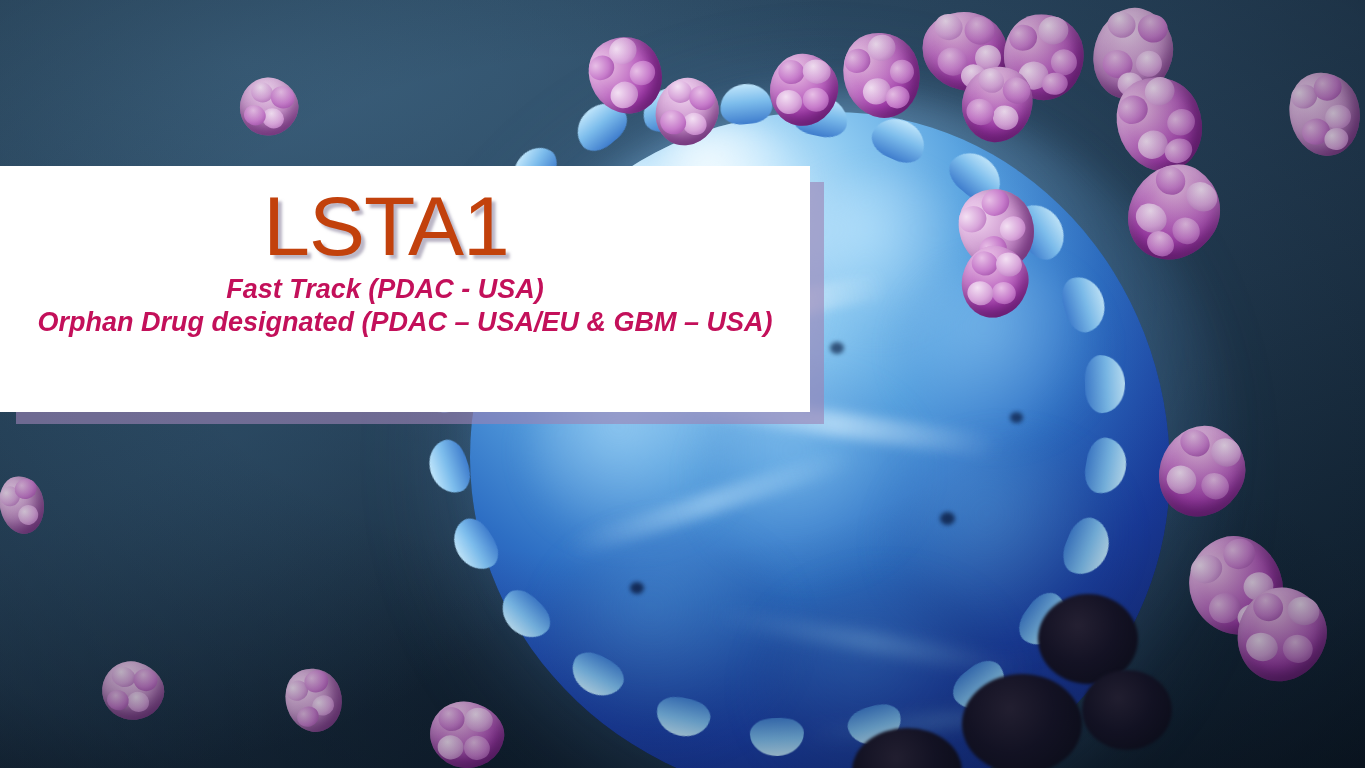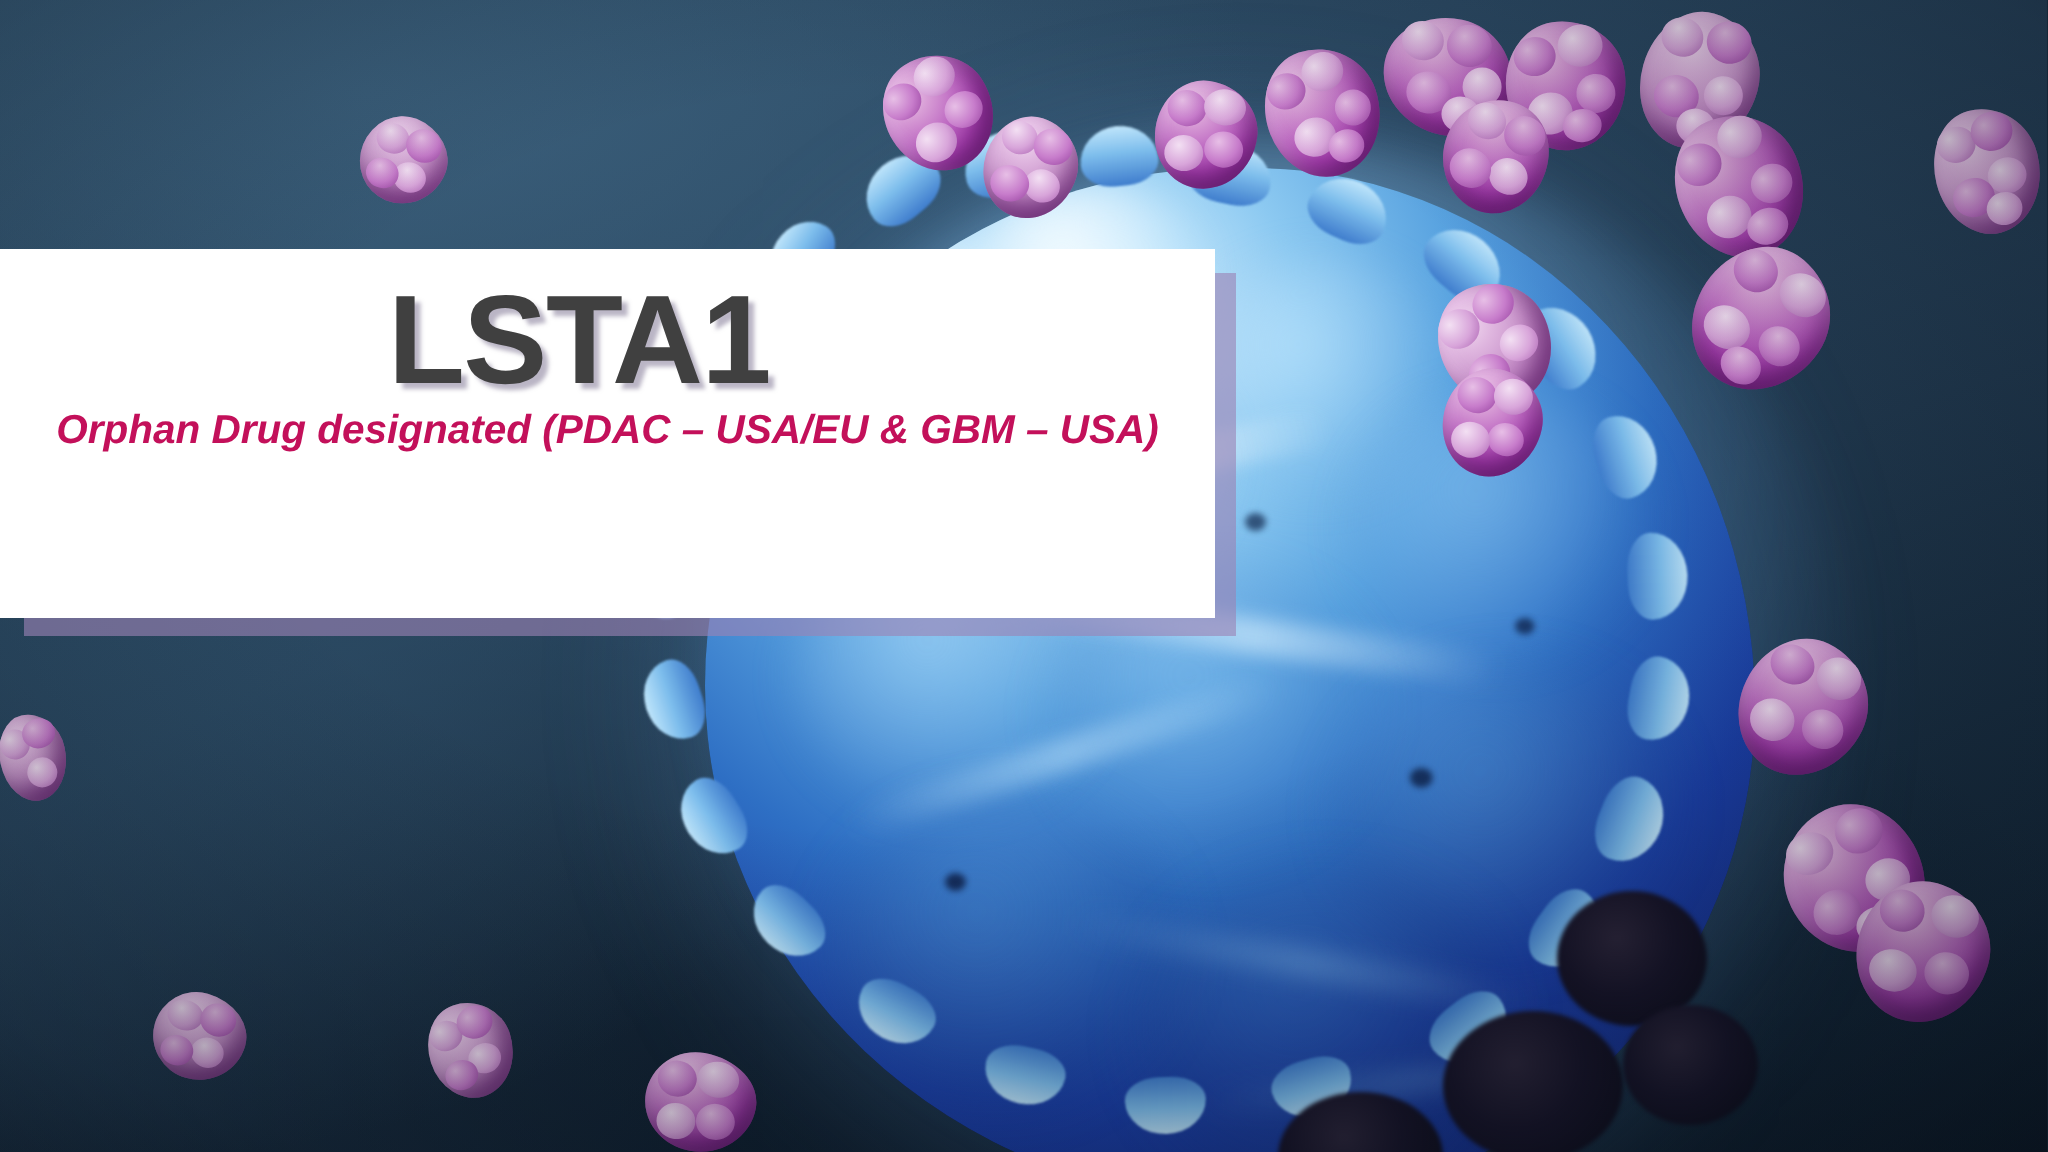--- a/index.html
+++ b/index.html
@@ -156,24 +156,24 @@
     position: absolute;
     inset: 0;
     display: flex;
     flex-direction: column;
     align-items: center;
     padding-top: 18px;
   }
 
   .title {
     font-size: 84px;
-    font-weight: bold;
+    font-weight: normal;
     letter-spacing: -1px;
     line-height: 1.0;
-    color: #404040;
+    color: #c2410c;
     text-shadow: 4px 4px 3px rgba(130,120,150,0.55);
     padding-right: 38px;
     text-align: right;
   }
 
   .subtitle {
     margin-top: 14px;
     font-size: 33px;
     font-weight: bold;
     font-style: italic;
@@ -430,17 +430,18 @@
 
   </div>
 
   <div class="bg-vignette"></div>
 
   <div class="panel-shadow"></div>
 
   <div class="panel">
     <div class="panel-inner">
       <div class="title">LSTA1</div>
+      <div class="tagline">Fast Track (PDAC - USA)</div>
       <div class="tagline2">Orphan Drug designated (PDAC – USA/EU &amp; GBM – USA)</div>
     </div>
   </div>
 
 </div>
 
 </body></html>

